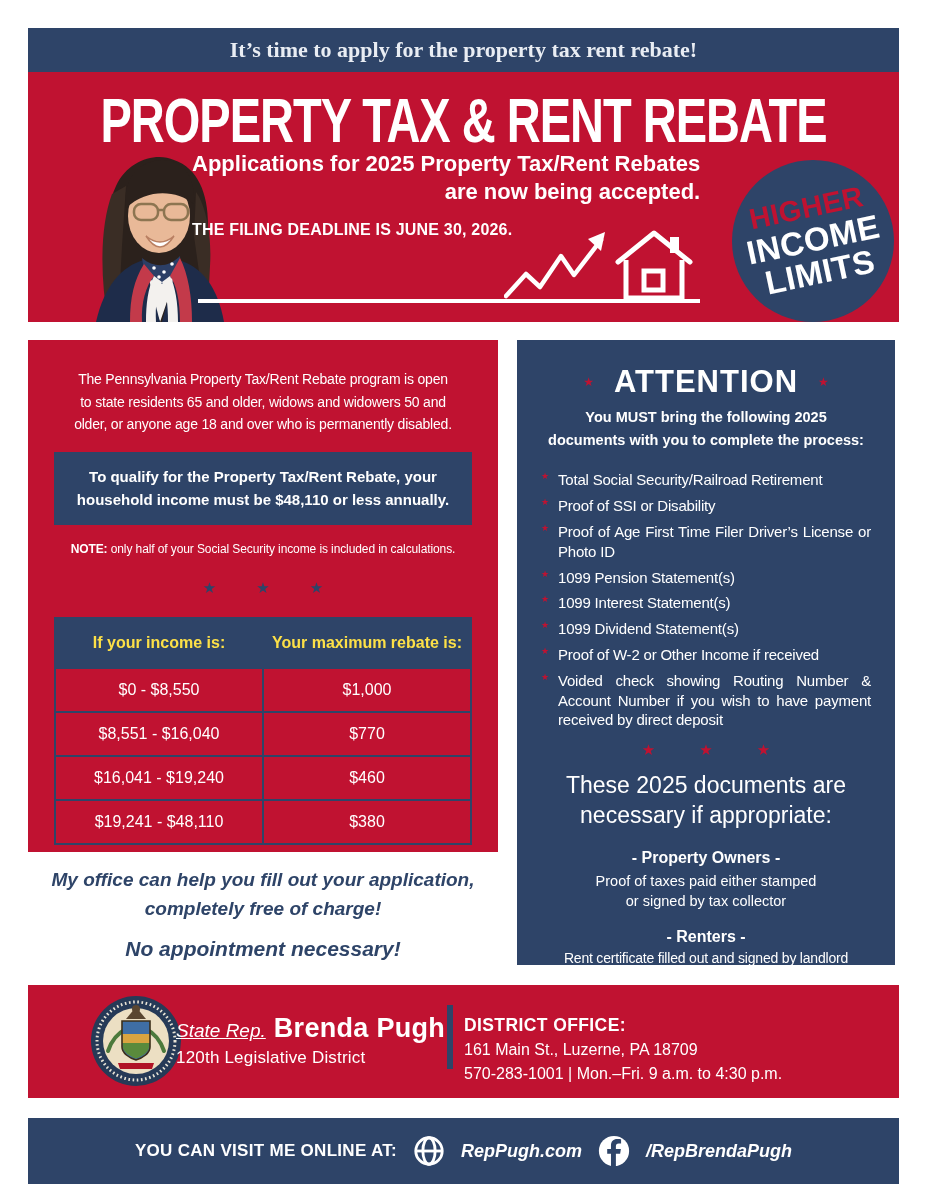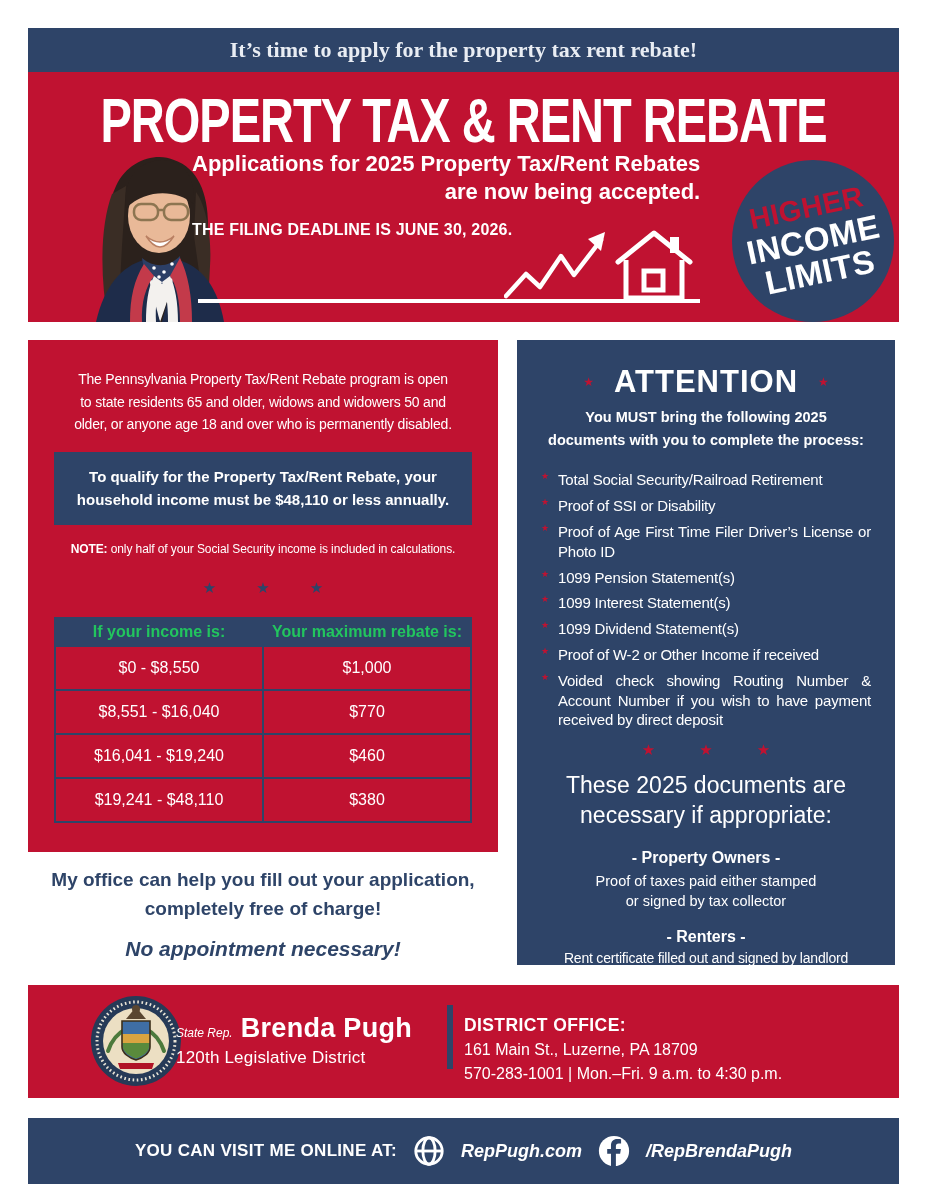--- a/index.html
+++ b/index.html
@@ -39,21 +39,21 @@
   .intro{font-size:14px;line-height:1.62;letter-spacing:-.2px;}
   .qualify{margin:16px 0 0;background:var(--navy);padding:13px 10px;font-weight:bold;font-size:15px;line-height:1.55;}
   .note{margin-top:17px;font-size:12px;letter-spacing:-.1px;white-space:nowrap;}
   .note b{font-weight:bold;}
   .stars-row{margin-top:24px;display:flex;justify-content:center;gap:40px;}
   .star{font-size:15px;line-height:1;}
   .star::before{content:"\2605";}
   .star-navy{color:var(--navy);}
   .star-red{color:var(--red);}
   .rebate-table{margin:22px auto 0;border-collapse:collapse;width:418px;}
-  .rebate-table th{background:var(--navy);color:#22c55e;font-weight:bold;font-size:16px;height:28px;border:2px solid var(--navy);}
+  .rebate-table th{background:var(--navy);color:#fde047;font-weight:bold;font-size:16px;height:50px;border:2px solid var(--navy);}
   .rebate-table td{border:2px solid var(--navy);font-size:16px;height:44px;width:50%;}
 
   
   .right-panel{position:absolute;left:517px;top:340px;width:378px;height:625px;background:var(--navy);
     color:#fff;text-align:center;padding:24px 24px 4px;}
   .attn-row{display:flex;align-items:center;justify-content:center;gap:20px;}
   .attn-star{font-size:12px;color:var(--red);}
   .attn-star::before{content:"\2605";}
   .attn-title{font-weight:bold;font-size:31px;letter-spacing:1px;}
   .attn-sub{margin-top:6px;font-weight:bold;font-size:14.5px;line-height:1.6;}
@@ -64,29 +64,29 @@
   .blt::before{content:"\2605";}
   .stars-row-sm{margin-top:12px;display:flex;justify-content:center;gap:44px;}
   .docs-heading{margin-top:14px;font-size:23px;line-height:1.3;}
   .owners-label{margin-top:18px;font-weight:bold;font-size:16px;}
   .owners-text{margin-top:4px;font-size:14.5px;line-height:1.4;}
   .renters-label{margin-top:16px;font-weight:bold;font-size:16px;}
   .renters-text{margin-top:4px;font-size:14px;letter-spacing:-.2px;}
 
   
   .help{position:absolute;left:28px;top:866px;width:470px;text-align:center;color:var(--navy);}
-  .help-main{font-weight:600;font-size:19px;line-height:1.5;}
+  .help-main{font-style:italic;font-weight:600;font-size:19px;line-height:1.5;}
   .help-strong{margin-top:14px;font-style:italic;font-weight:bold;font-size:21px;}
 
   
   .footer{position:absolute;left:28px;top:985px;width:871px;height:113px;background:var(--red);color:#fff;}
   .seal{position:absolute;left:62px;top:10px;width:92px;height:92px;}
   .rep-block{position:absolute;left:148px;top:28px;}
   .rep-row{display:flex;align-items:baseline;gap:8px;}
-  .rep-prefix{font-style:italic;font-size:12px;}
+  .rep-prefix{font-style:italic;font-size:19px;text-decoration:underline;}
   .rep-name{font-weight:bold;font-size:27px;letter-spacing:.3px;}
   .district{margin-top:4px;font-size:17px;letter-spacing:.2px;}
   .footer-divider{position:absolute;left:419px;top:20px;width:6px;height:64px;background:var(--navy);}
   .office-block{position:absolute;left:436px;top:27px;width:436px;text-align:left;line-height:1.5;}
   .office-label{font-weight:bold;font-size:17.5px;letter-spacing:.4px;}
   .office-line{font-size:16px;}
 
   
   .online-bar{position:absolute;left:28px;top:1118px;width:871px;height:66px;background:var(--navy);
     display:flex;align-items:center;justify-content:center;gap:15px;color:#fff;}

